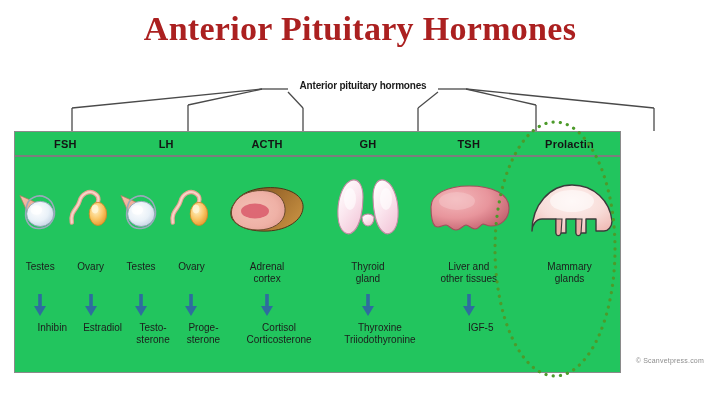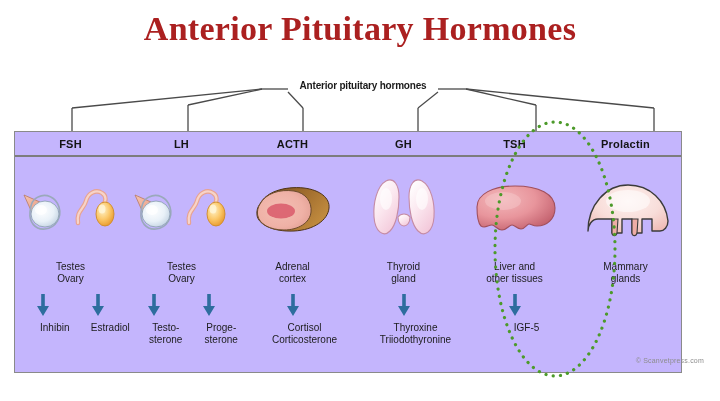--- a/index.html
+++ b/index.html
@@ -52,25 +52,25 @@
     color: #1b1b1b;
     letter-spacing: -0.2px;
     white-space: nowrap;
   }
 
   
   #frame {
     position: absolute;
     left: 14px;
     top: 131px;
-    width: 668px;
+    width: 607px;
     height: 242px;
     border: 1px solid #8a8a8a;
     box-sizing: border-box;
-    background: #c4b5fd;
+    background: #22c55e;
   }
   #header-band {
     position: relative;
     height: 25px;
     border-bottom: 2px solid #7d7d7d;
     box-sizing: border-box;
     display: flex;
   }
   .head-cell {
     flex: 1 1 0;
@@ -106,21 +106,20 @@
   .organ-row.two > * { margin: 0 1px; }
 
   
   .target-row {
     position: absolute;
     left: 0;
     top: 104px;
     width: 100%;
     display: flex;
     justify-content: center;
-    flex-direction: column;
   }
   .target-label {
     flex: 1 1 0;
     text-align: center;
     font-size: 10px;
     color: #1c1c1c;
     line-height: 11.5px;
   }
 
   

